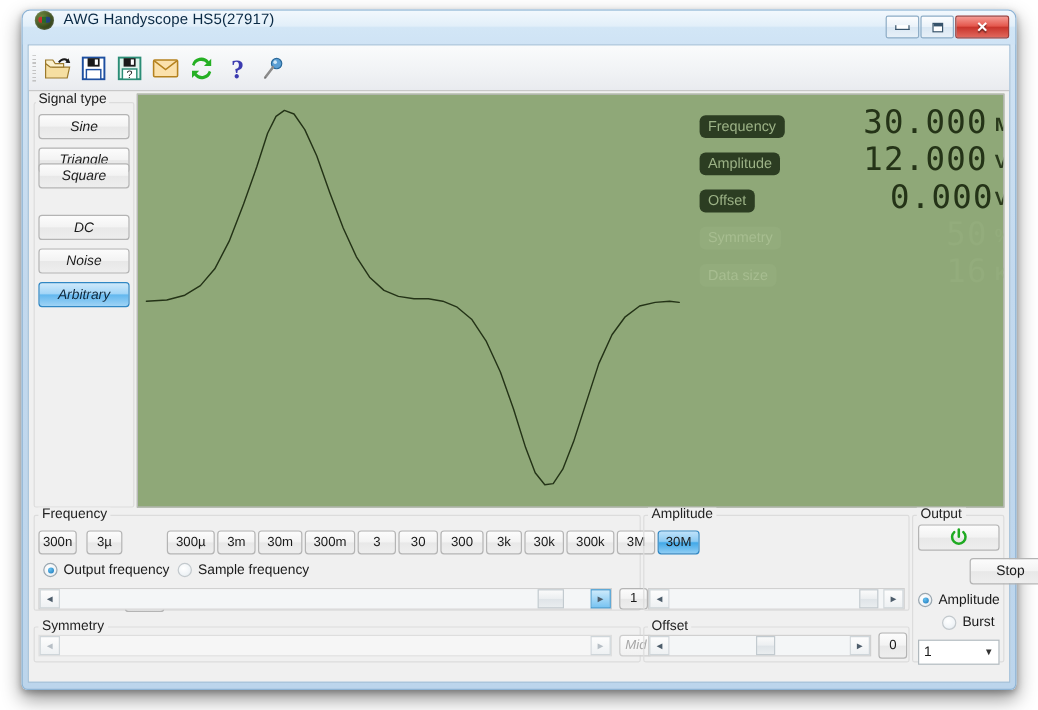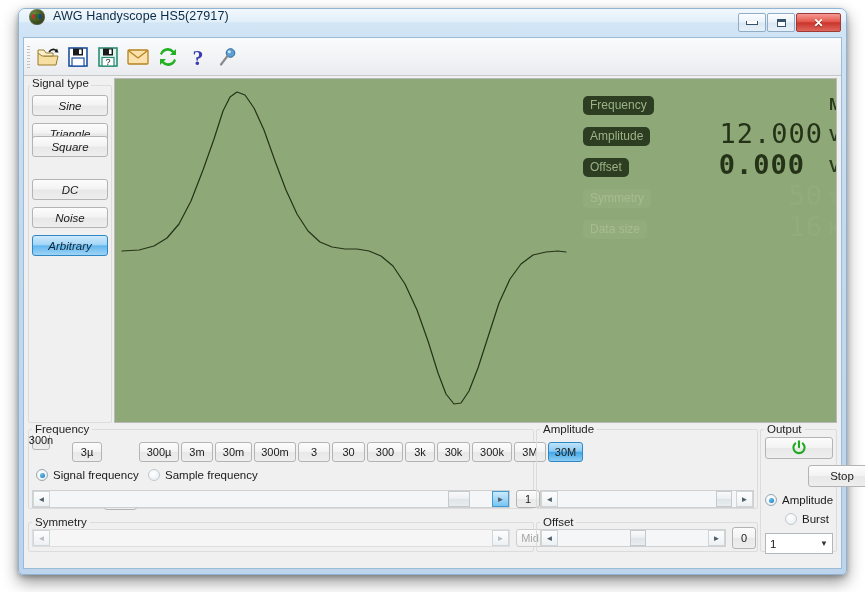--- a/index.html
+++ b/index.html
@@ -404,56 +404,57 @@
         <svg id="trace-svg" width="721" height="343" viewBox="0 0 721 343">
           <polyline id="trace-line" fill="none" stroke="#243317" stroke-width="1.2" stroke-linejoin="round" stroke-linecap="round" points="7,172 24,171 39,167 52,159 64,145 76,122 88,91 99,60 108,32 115,18 122,13 130,16 139,29 149,51 160,82 171,111 182,135 193,152 205,163 217,168 230,170 242,170 254,172 266,177 278,187 290,205 302,231 313,262 323,294 331,315 339,325 346,324 354,312 363,289 373,258 384,224 395,200 406,185 418,176 431,173 443,172 451,173"></polyline>
         </svg>
 
         <div class="lcd-label" style="left:468px; top:17px;">Frequency</div>
         <div class="lcd-label" style="left:468px; top:48px;">Amplitude</div>
         <div class="lcd-label" style="left:468px; top:79px;">Offset</div>
         <div class="lcd-label disabled" style="left:468px; top:110px;">Symmetry</div>
         <div class="lcd-label disabled" style="left:468px; top:141px;">Data size</div>
 
+        <div class="lcd-value" style="left:518px; top:8px;  width:190px;">30.000</div>
         <div class="lcd-value" style="left:518px; top:39px; width:190px;">12.000</div>
-        <div class="lcd-value" style="left:500px; top:70px; width:190px;font-weight:bold;">0.000</div>
+        <div class="lcd-value" style="left:523px; top:70px; width:190px;">0.000</div>
         <div class="lcd-value disabled" style="left:518px; top:101px;width:190px;">50</div>
         <div class="lcd-value disabled" style="left:518px; top:132px;width:190px;">16</div>
 
         <div class="lcd-unit" style="left:714px; top:17px;">MHz</div>
         <div class="lcd-unit" style="left:714px; top:48px;">V</div>
         <div class="lcd-unit" style="left:714px; top:79px;">V</div>
         <div class="lcd-unit disabled" style="left:714px; top:110px;">%</div>
         <div class="lcd-unit disabled" style="left:714px; top:141px;">KiS</div>
       </div>
 
       <div class="panel-label" style="left:8px; top:348px;">Frequency</div>
       <div class="panel-box" style="left:4px; top:354px; width:506px; height:80px;"></div>
 
       <div id="freq-buttons">
-          <div class="freq-btn" style="left: 8px; top: 355px; width: 18px;">300n</div>
+          <div class="freq-btn" style="left: 8px; top: 367px; width: 32px;">300n</div>
           <div class="freq-btn" style="left: 48px; top: 367px; width: 30px;">3µ</div>
           <div class="freq-btn" style="left: 80px; top: 367px; width: 33px; margin-top: 48px;">30µ</div>
           <div class="freq-btn" style="left: 115px; top: 367px; width: 40px;">300µ</div>
           <div class="freq-btn" style="left: 157px; top: 367px; width: 32px;">3m</div>
           <div class="freq-btn" style="left: 191px; top: 367px; width: 37px;">30m</div>
           <div class="freq-btn" style="left: 230px; top: 367px; width: 42px;">300m</div>
           <div class="freq-btn" style="left: 274px; top: 367px; width: 32px;">3</div>
           <div class="freq-btn" style="left: 308px; top: 367px; width: 33px;">30</div>
           <div class="freq-btn" style="left: 343px; top: 367px; width: 36px;">300</div>
           <div class="freq-btn" style="left: 381px; top: 367px; width: 30px;">3k</div>
           <div class="freq-btn" style="left: 413px; top: 367px; width: 33px;">30k</div>
           <div class="freq-btn" style="left: 448px; top: 367px; width: 40px;">300k</div>
           <div class="freq-btn" style="left: 490px; top: 367px; width: 32px;">3M</div>
           <div class="freq-btn selected" style="left: 524px; top: 367px; width: 35px;">30M</div>
         </div>
 
       <div class="radio on" style="left:12px; top:394px;">
         <span class="dot"></span>
-        <span>Signal frequency</span>
+        <span>Output frequency</span>
       </div>
       <div class="radio" style="left:124px; top:394px;">
         <span class="dot dim"></span>
         <span>Sample frequency</span>
       </div>
 
       <div class="slider" style="left:8px; top:415px; width:478px;">
         <div class="sl-arrow">◄</div>
         <div class="sl-track">
           <div class="sl-thumb" style="right:22px;"></div>
@@ -463,21 +464,21 @@
       <div class="small-btn" style="left:492px; top:415px; width:24px; height:18px;">1</div>
 
       <div class="panel-label" style="left:8px; top:441px;">Symmetry</div>
       <div class="panel-box" style="left:4px; top:447px; width:506px; height:30px;"></div>
 
       <div class="slider disabled" style="left:8px; top:454px; width:478px;">
         <div class="sl-arrow dim">◄</div>
         <div class="sl-track" style="background:#f6f6f6;"></div>
         <div class="sl-arrow dim">►</div>
       </div>
-      <div class="small-btn disabled" style="left:492px; top:454px; width:28px; height:18px;">Mid</div>
+      <div class="small-btn disabled" style="left:492px; top:454px; width:28px; height:18px;font-style:italic;">Mid</div>
 
       <div class="panel-label" style="left:516px; top:348px;">Amplitude</div>
       <div class="panel-box" style="left:512px; top:354px; width:222px; height:80px;"></div>
       <div class="slider" style="left:516px; top:415px; width:214px;">
         <div class="sl-arrow">◄</div>
         <div class="sl-track">
           <div class="sl-thumb" style="right:4px; width:16px;"></div>
         </div>
         <div class="sl-arrow">►</div>
       </div>

